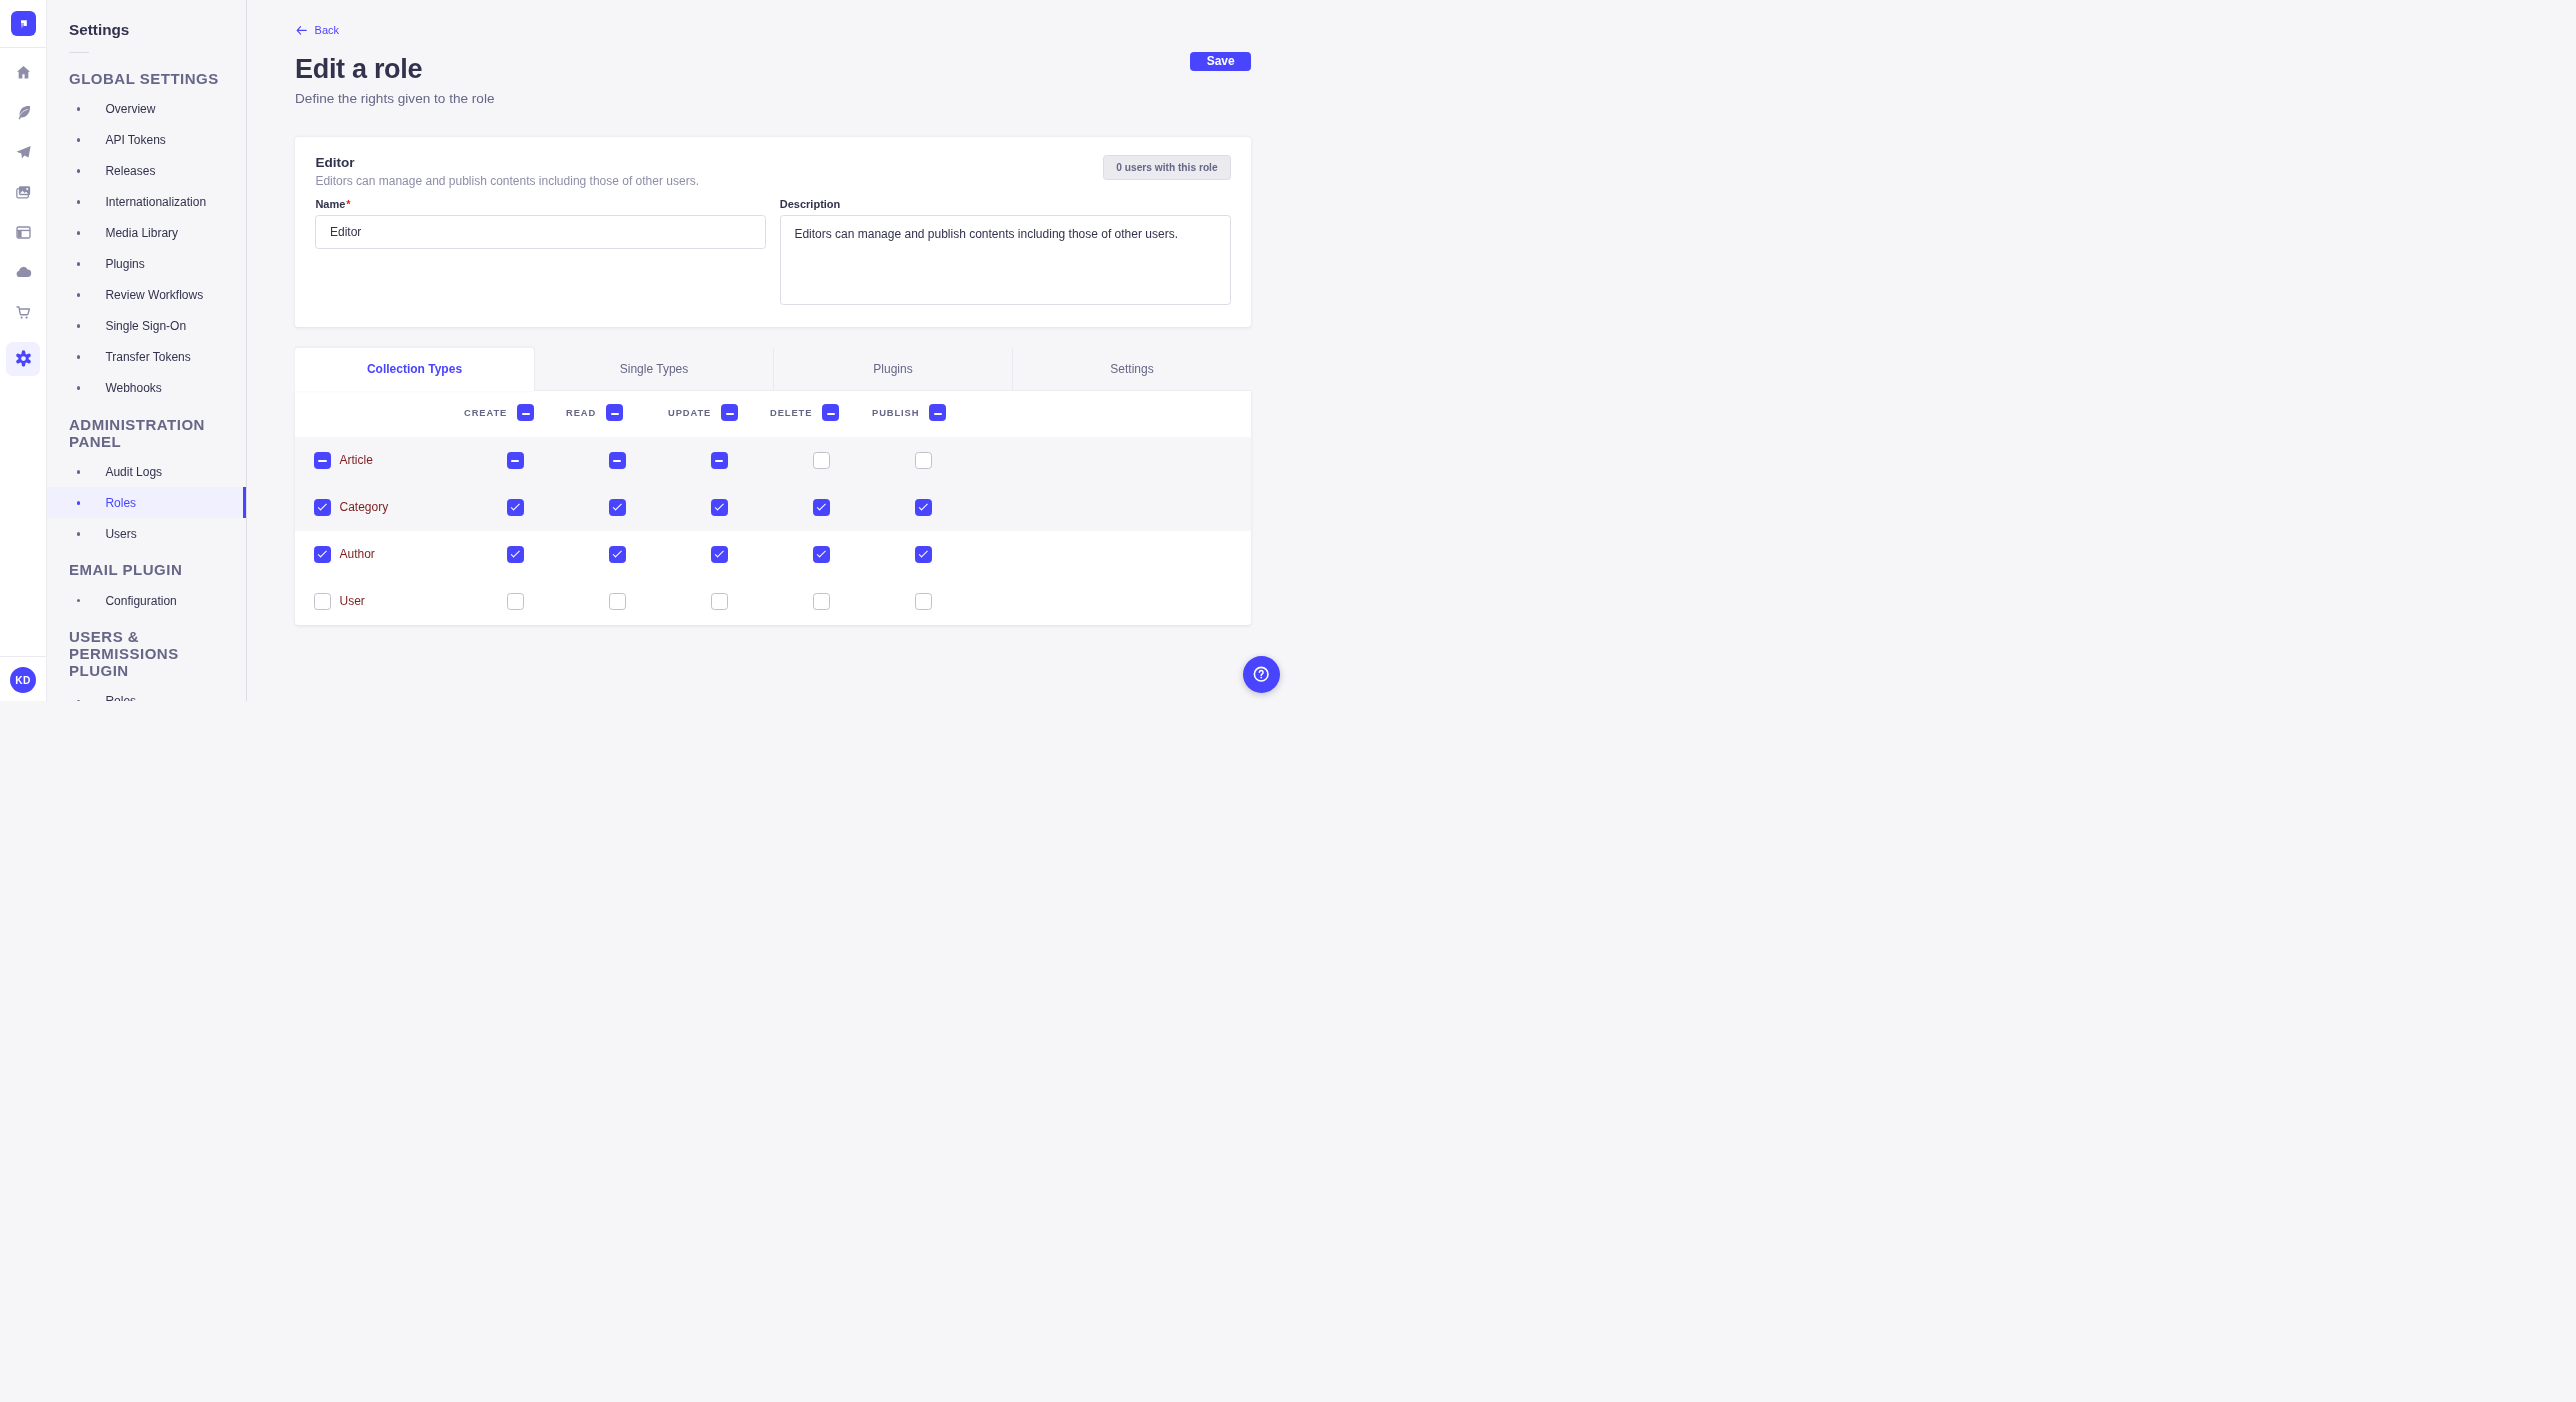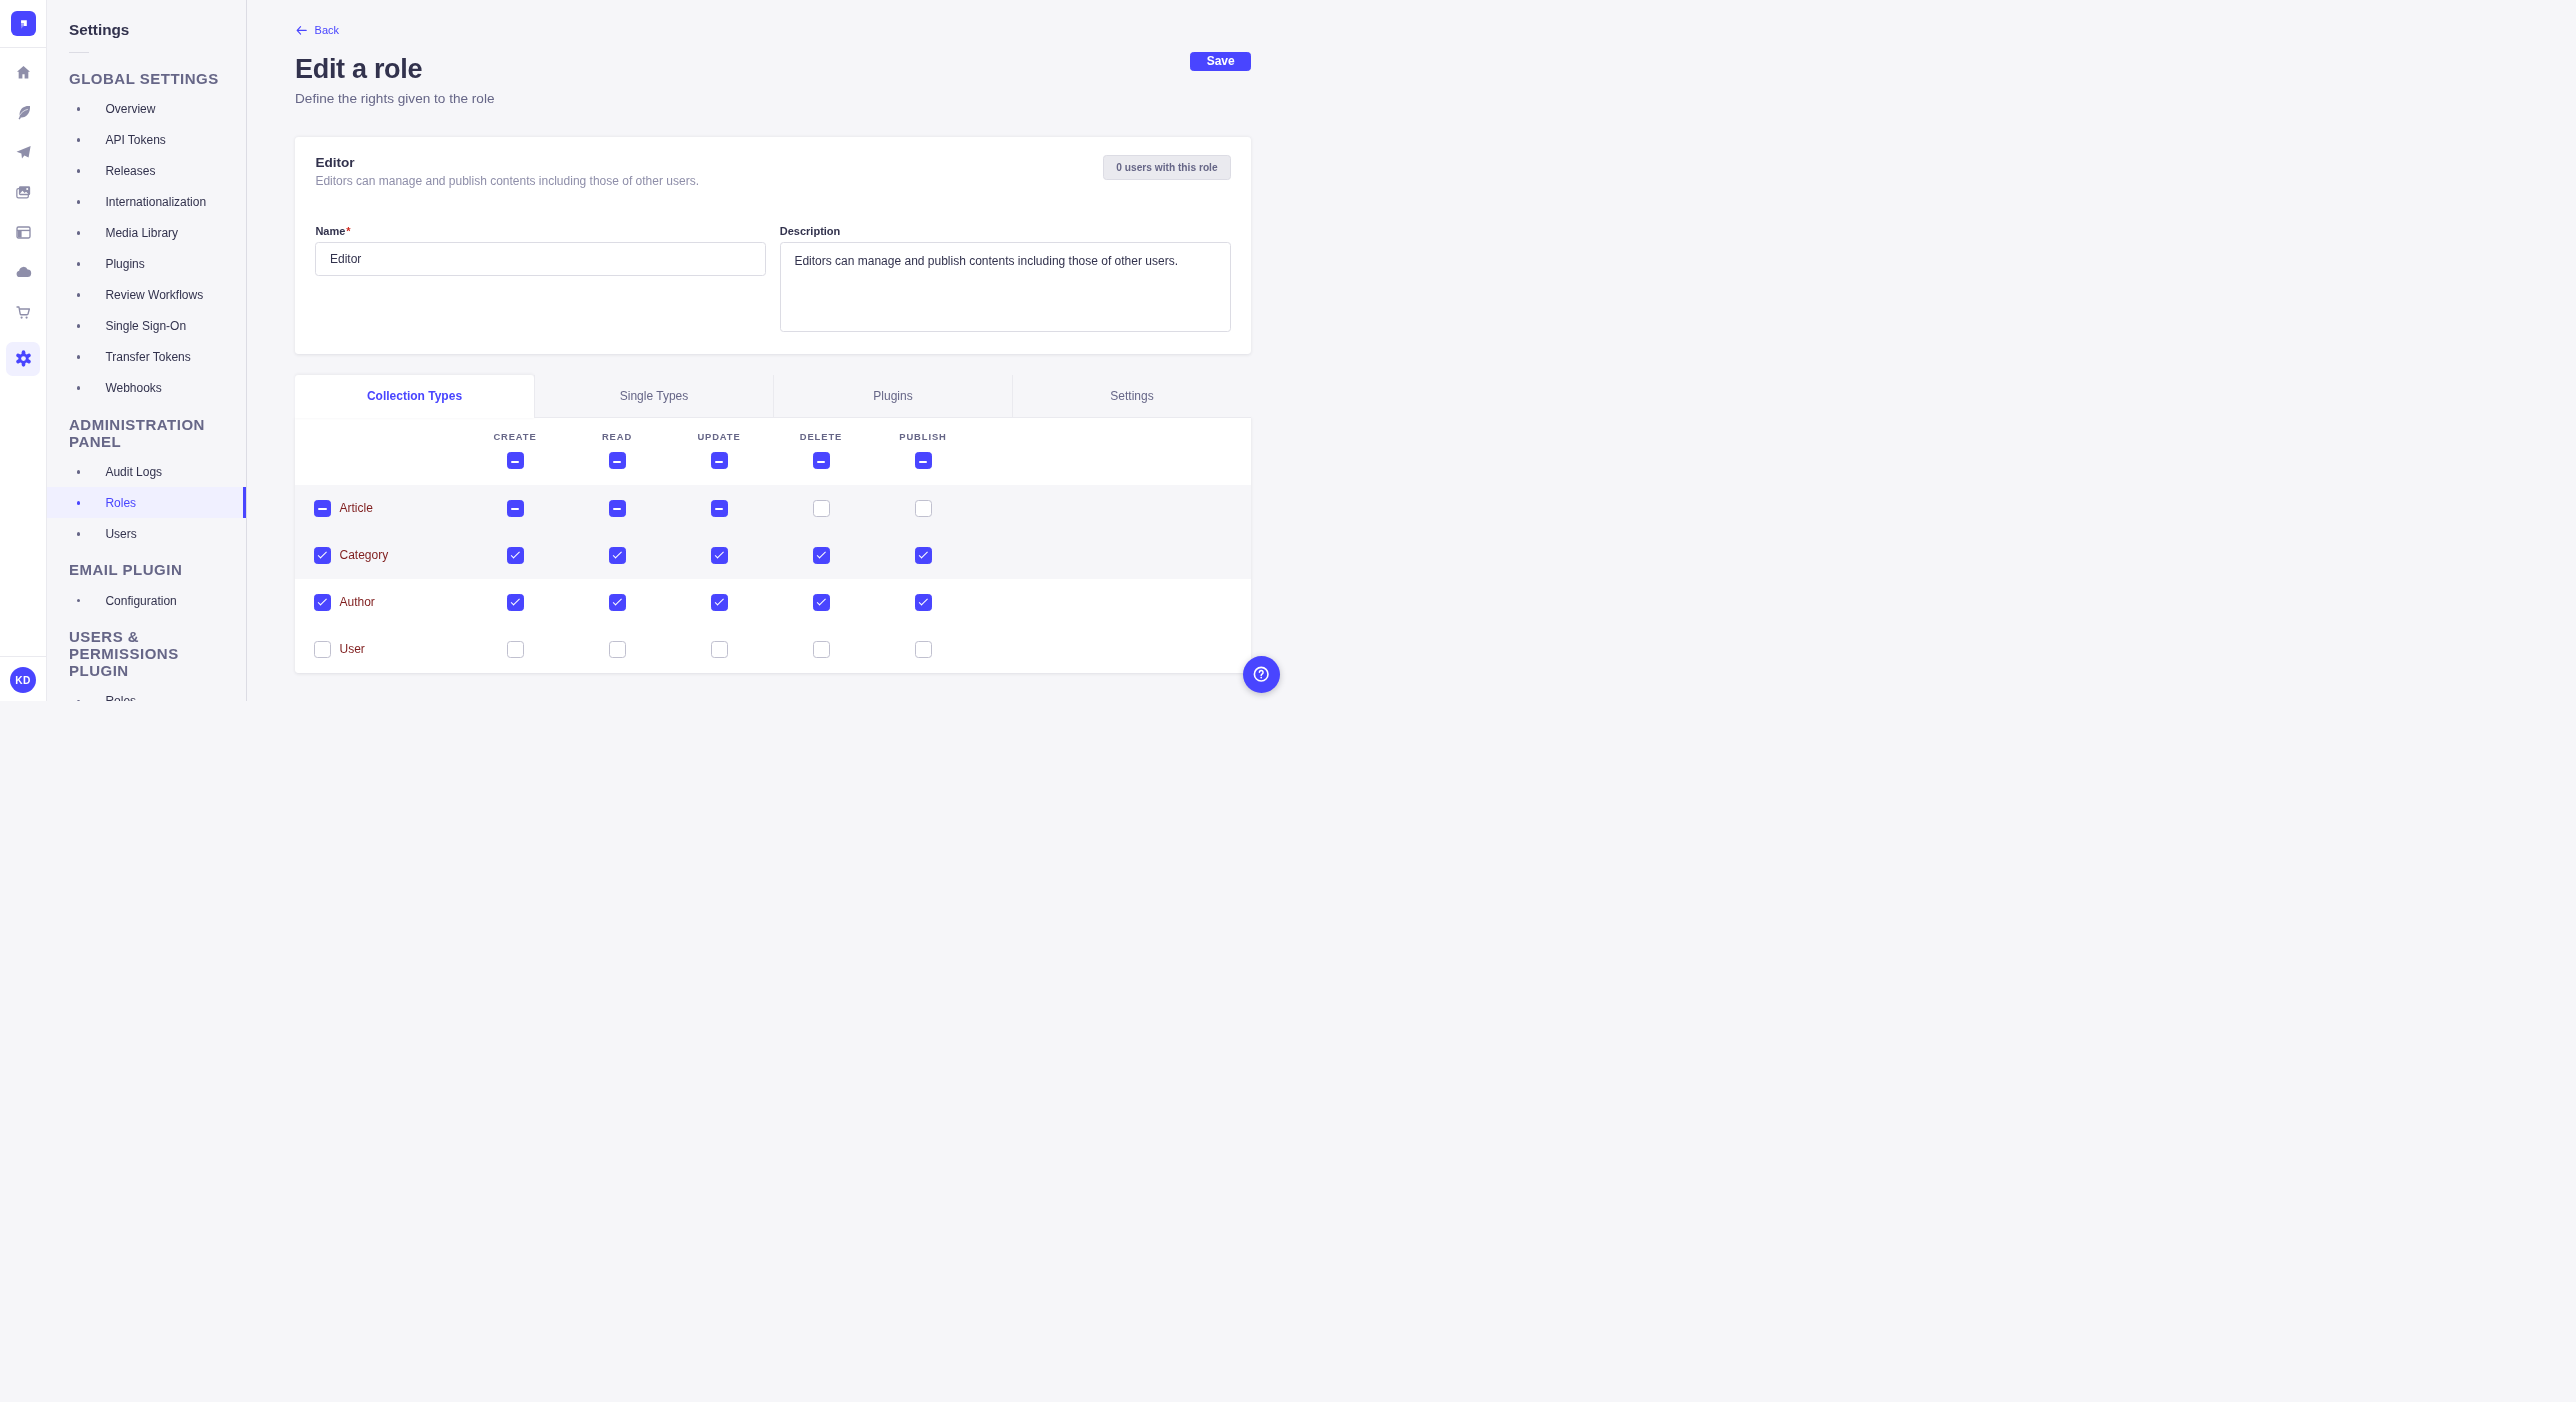--- a/index.html
+++ b/index.html
@@ -36,36 +36,36 @@
   .page-title { font-size:27px; font-weight:700; color:#32324d; letter-spacing:-0.3px; line-height:34px; }
   .page-subtitle { font-size:13.6px; color:#666687; margin-top:5.1px; }
   .save-btn { background:#4945ff; color:#fff; border:0.9px solid #4945ff; border-radius:3.4px; font-size:12px; font-weight:600; padding:0 15.3px; height:19px; cursor:pointer; font-family:inherit; }
 
   
   .role-card { background:#fff; border-radius:3.4px; box-shadow:0 0.9px 3.4px rgba(33,33,52,.1); margin-top:31px; padding:18px 20.4px 19px; }
   .role-card-head { display:flex; justify-content:space-between; align-items:flex-start; }
   .role-name { font-size:13.6px; font-weight:700; color:#32324d; }
   .role-desc { font-size:12px; color:#8e8ea9; margin-top:4.3px; }
   .users-badge { background:#eaeaef; border:0.9px solid #dcdce4; border-radius:3.4px; color:#666687; font-size:10.2px; font-weight:600; padding:6px 12px; white-space:nowrap; }
-  .fields { display:grid; grid-template-columns:1fr 1fr; gap:13.6px; margin-top:37px; }
+  .fields { display:grid; grid-template-columns:1fr 1fr; gap:13.6px; margin-top:10px; }
   .field-label { font-size:11px; font-weight:600; color:#32324d; margin-bottom:5.1px; }
   .required { color:#d02b20; margin-left:0.9px; }
   .text-input { width:100%; height:34px; border:0.9px solid #dcdce4; border-radius:3.4px; background:#fff; padding:0 13.6px; font-size:12px; color:#32324d; font-family:inherit; outline:none; }
   .text-area { width:100%; height:90px; border:0.9px solid #dcdce4; border-radius:3.4px; background:#fff; padding:9.4px 13.6px; font-size:12px; color:#32324d; font-family:inherit; outline:none; resize:none; line-height:17px; }
 
   
   .perm-wrap { margin-top:20.4px; }
   .tabs { display:grid; grid-template-columns:repeat(4,1fr); height:43px; }
   .tab { display:flex; align-items:center; justify-content:center; font-size:12px; color:#666687; background:#f6f6f9; border-bottom:0.9px solid #eaeaef; border-left:0.9px solid #eaeaef; cursor:pointer; }
   .tab:first-child { border-left:none; }
   .tab.active { background:#fff; color:#4945ff; font-weight:600; border-bottom:none; border-radius:3.4px 3.4px 0 0; box-shadow:0 -0.9px 3.4px rgba(33,33,52,.06); }
   .perm-table { background:#fff; border-radius:0 0 3.4px 3.4px; box-shadow:0 0.9px 3.4px rgba(33,33,52,.1); overflow:hidden; }
   .grid-row { display:grid; grid-template-columns:169px repeat(5,102px) 1fr; align-items:center; }
   .perm-head { padding:13.6px 0 15.3px; }
-  .head-col { display:flex; flex-direction:column; align-items:center; gap:10px; }
+  .head-col { display:flex; flex-direction:row; align-items:center; gap:10px; }
   .head-label { font-size:9.4px; font-weight:600; color:#666687; letter-spacing:0.9px; }
   .perm-row { height:47px; }
   .perm-row.alt { background:#f6f6f9; }
   .name-cell { display:flex; align-items:center; gap:8.5px; padding-left:19px; font-size:12px; color:#7f1d1d; }
   .cb-cell { display:flex; justify-content:center; }
 
   
   .cb { width:17px; height:17px; border-radius:3.4px; border:0.9px solid #c0c0cf; background:#fff; position:relative; display:inline-block; flex:none; cursor:pointer; }
   .cb[data-state="checked"], .cb[data-state="indeterminate"] { background:#4945ff; border-color:#4945ff; }
   .cb[data-state="checked"]::after { content:""; position:absolute; left:3.4px; top:4.3px; width:7.7px; height:3.4px; border-left:1.7px solid #fff; border-bottom:1.7px solid #fff; transform:rotate(-45deg); }

